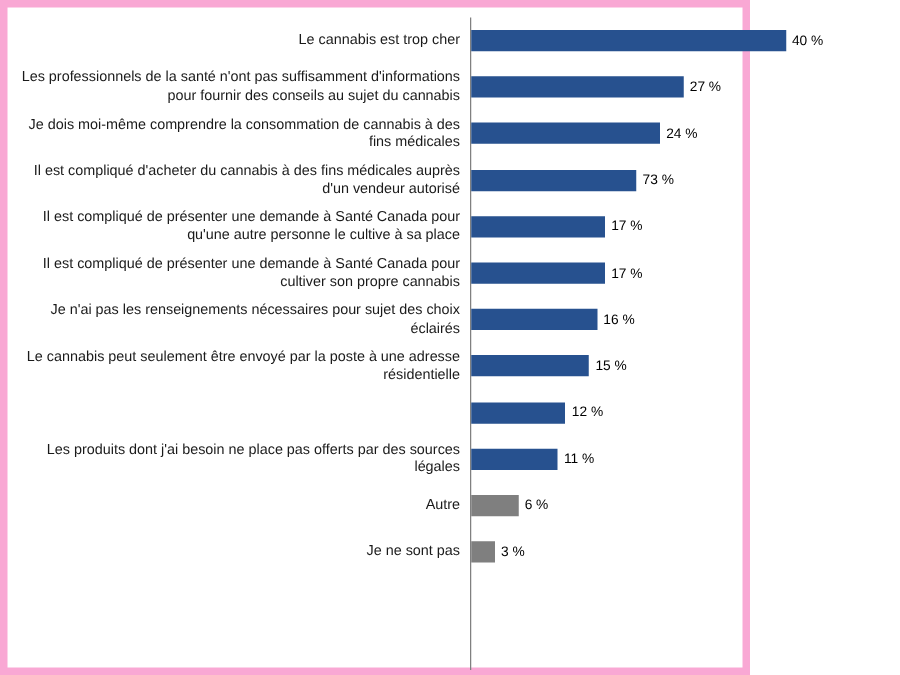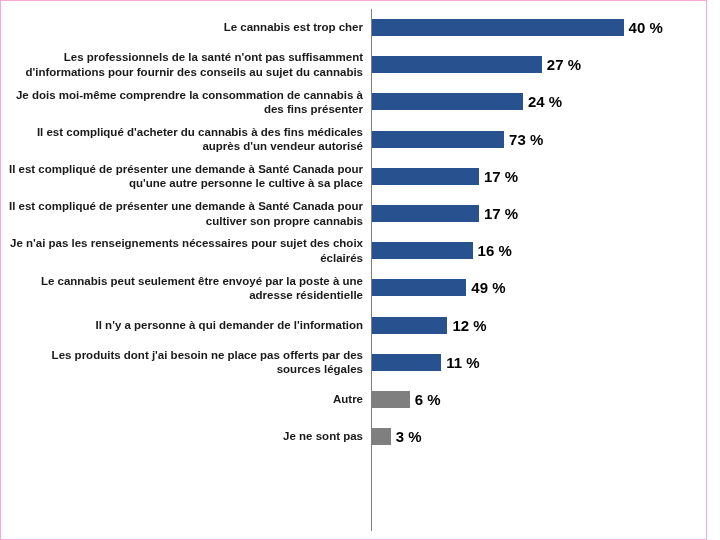--- a/index.html
+++ b/index.html
@@ -8,25 +8,24 @@
   }
   body {
     width: 720px;
     height: 540px;
     background: #ffffff;
     font-family: "Liberation Sans", sans-serif;
     overflow: hidden;
   }
   #chart-root {
     position: relative;
-    width: 707px;
+    width: 600px;
     height: 540px;
     box-sizing: border-box;
-    border: 1px solid #f9a8d4;
-    font-weight: bold;
+    border: 6px solid #f9a8d4;
   }
   .plot-area {
     position: absolute;
     left: 0;
     top: 0;
     width: 718px;
     height: 538px;
   }
   
   .axis-line {
@@ -65,21 +64,21 @@
     left: 371px;
     height: 100%;
     display: flex;
     align-items: center;
   }
   .bar {
     height: 17px;
     background: #27518f;
   }
   .bar-value {
-    font-size: 15px;
+    font-size: 11px;
     color: #000000;
     margin-left: 5px;
     white-space: nowrap;
   }
 </style>
 </head>
 <body>
 
 <div id="chart-root">
   <div class="plot-area">
@@ -93,21 +92,21 @@
           </div>
         </div>
         <div class="row">
           <div class="cat-label">Les professionnels de la santé n'ont pas suffisamment d'informations pour fournir des conseils au sujet du cannabis</div>
           <div class="bar-wrap">
             <div class="bar" style="width: 169.8px; background: rgb(39, 81, 143);"></div>
             <div class="bar-value">27 %</div>
           </div>
         </div>
         <div class="row">
-          <div class="cat-label">Je dois moi-même comprendre la consommation de cannabis à des fins présenter</div>
+          <div class="cat-label">Je dois moi-même comprendre la consommation de cannabis à des fins médicales</div>
           <div class="bar-wrap">
             <div class="bar" style="width: 150.933px; background: rgb(39, 81, 143);"></div>
             <div class="bar-value">24 %</div>
           </div>
         </div>
         <div class="row">
           <div class="cat-label">Il est compliqué d'acheter du cannabis à des fins médicales auprès d'un vendeur autorisé</div>
           <div class="bar-wrap">
             <div class="bar" style="width: 132.067px; background: rgb(39, 81, 143);"></div>
             <div class="bar-value">73 %</div>
@@ -131,25 +130,24 @@
           <div class="cat-label">Je n'ai pas les renseignements nécessaires pour sujet des choix éclairés</div>
           <div class="bar-wrap">
             <div class="bar" style="width: 100.622px; background: rgb(39, 81, 143);"></div>
             <div class="bar-value">16 %</div>
           </div>
         </div>
         <div class="row">
           <div class="cat-label">Le cannabis peut seulement être envoyé par la poste à une adresse résidentielle</div>
           <div class="bar-wrap">
             <div class="bar" style="width: 94.3333px; background: rgb(39, 81, 143);"></div>
-            <div class="bar-value">49 %</div>
+            <div class="bar-value">15 %</div>
           </div>
         </div>
         <div class="row">
-          <div class="cat-label">Il n'y a personne à qui demander de l'information</div>
           <div class="bar-wrap">
             <div class="bar" style="width: 75.4667px; background: rgb(39, 81, 143);"></div>
             <div class="bar-value">12 %</div>
           </div>
         </div>
         <div class="row">
           <div class="cat-label">Les produits dont j'ai besoin ne place pas offerts par des sources légales</div>
           <div class="bar-wrap">
             <div class="bar" style="width: 69.1778px; background: rgb(39, 81, 143);"></div>
             <div class="bar-value">11 %</div>

